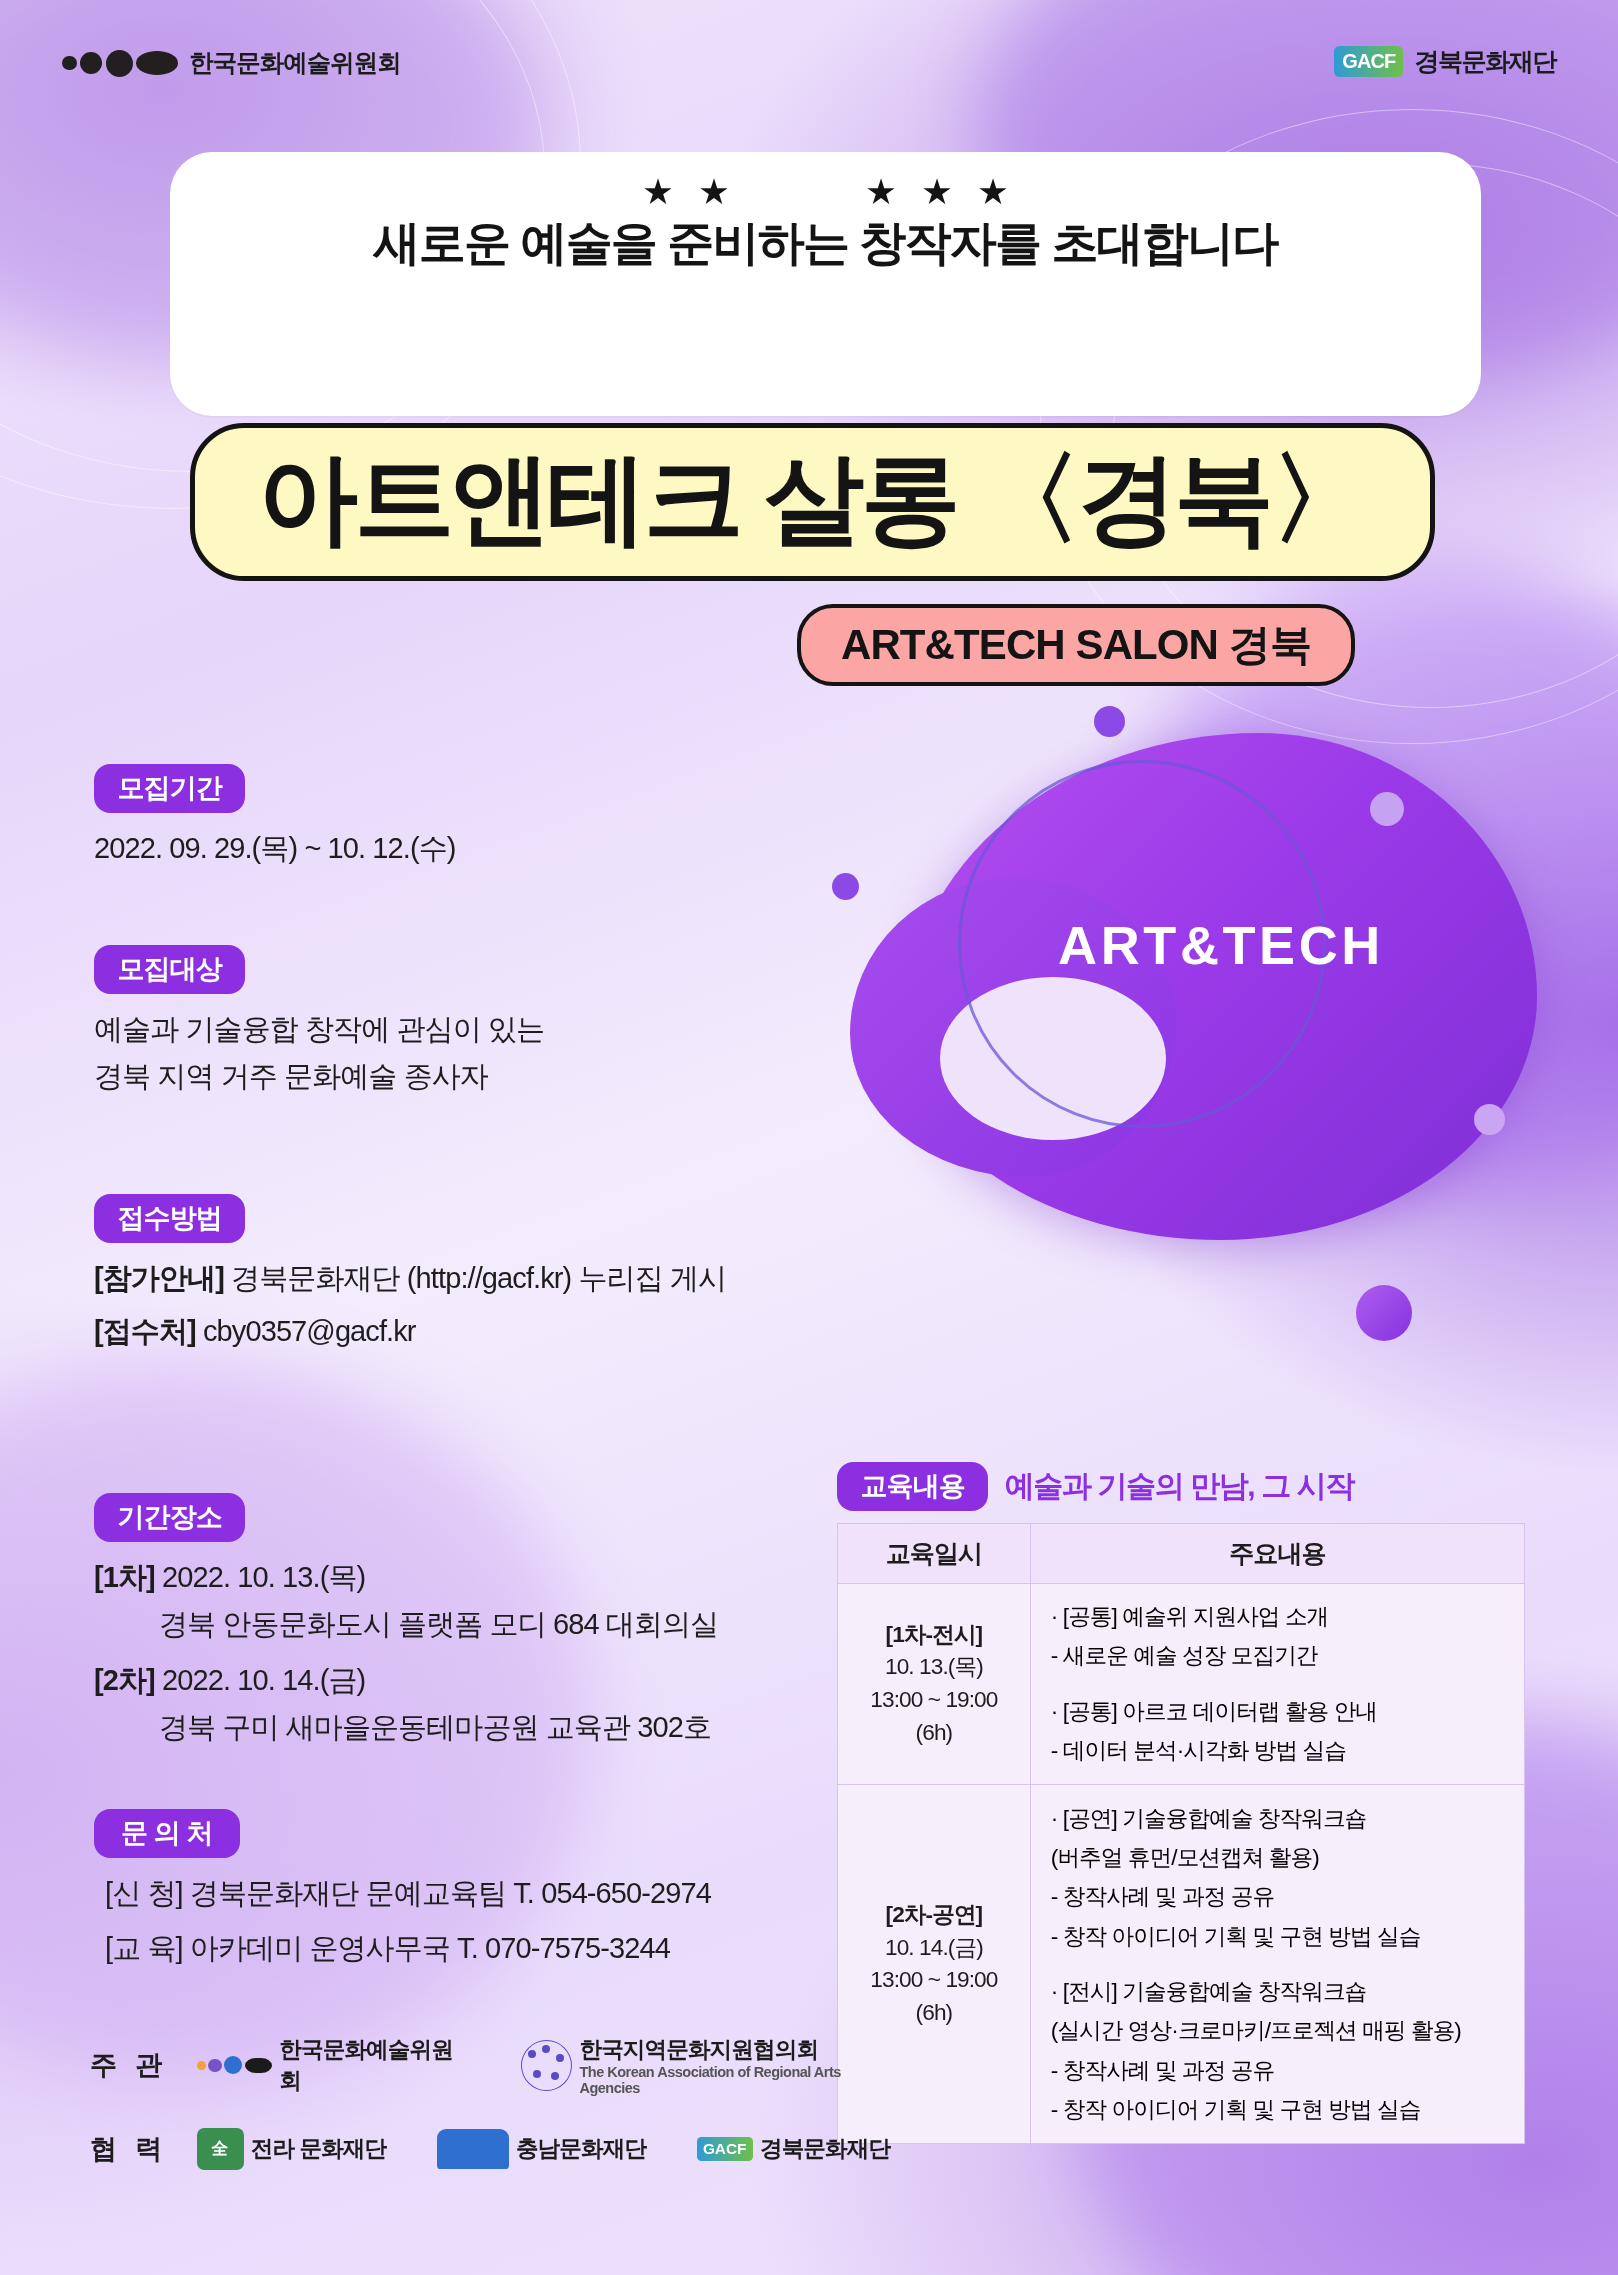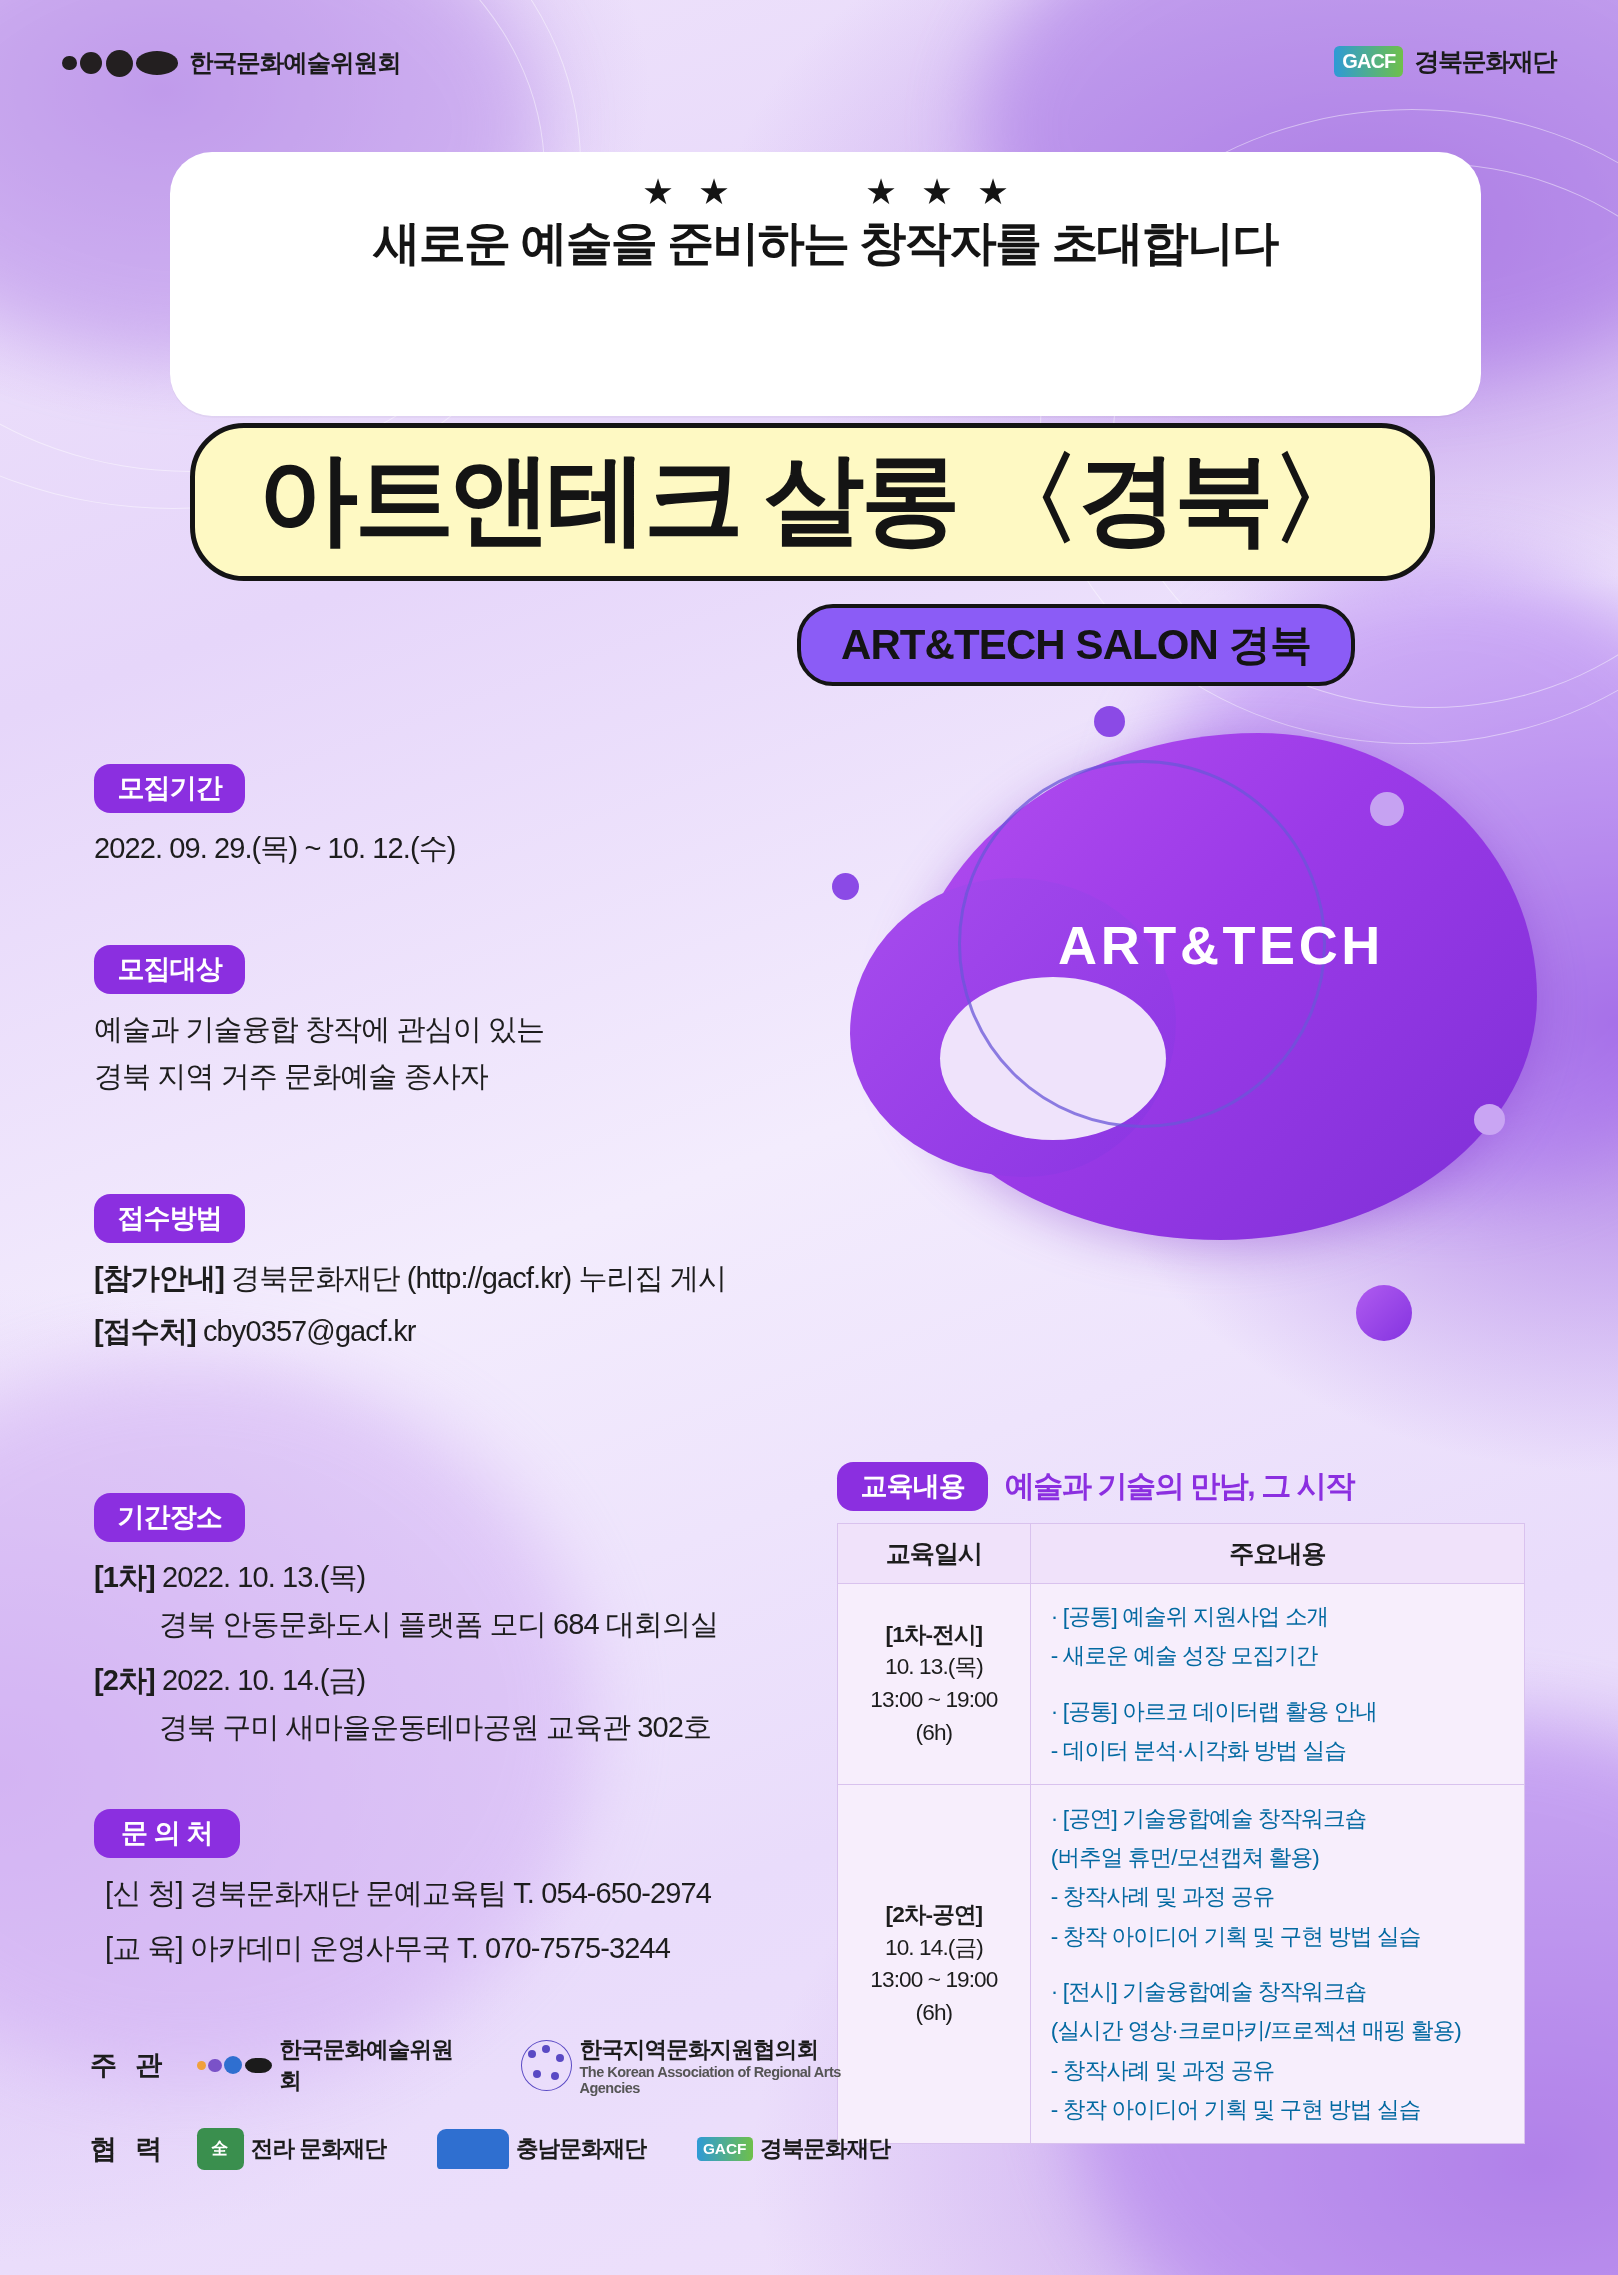--- a/index.html
+++ b/index.html
@@ -64,21 +64,21 @@
     position:absolute;left:0;top:271px;width:1321px;display:flex;justify-content:center;
   }
   .hero-title{
     background:#fef9c3;border:5.4px solid #141414;border-radius:54px;
     padding:12.7px 63px 20px 63px;
     font-size:100px;font-weight:bold;color:#141414;letter-spacing:-3.6px;line-height:1.15;
     white-space:nowrap;
   }
   .hero-en-wrap{position:absolute;right:118px;top:452px;}
   .hero-en{
-    background:#8b5cf6;border:4.5px solid #141414;border-radius:36px;
+    background:#fca5a5;border:4.5px solid #141414;border-radius:36px;
     padding:9px 40px;font-size:42px;font-weight:bold;color:#141414;letter-spacing:-0.9px;
     white-space:nowrap;
   }
 
   
   .pill{
     display:inline-block;background:#8b2fe0;color:#fff;border-radius:16.3px;
     padding:6.3px 23.5px;font-size:27px;font-weight:bold;letter-spacing:-0.9px;
   }
   .pill.wide{padding:6.3px 27px;}
@@ -125,21 +125,21 @@
   .table th,.table td{border:0.9px solid #d9c2ee;vertical-align:middle;}
   .table th{
     background:#f0e2fa;font-size:25px;font-weight:bold;color:#1d1d1d;
     padding:12.7px 0;letter-spacing:-0.9px;
   }
   .table td.when{
     text-align:center;font-size:22.6px;line-height:1.45;color:#1d1d1d;width:181px;
     padding:16.3px 5.4px;letter-spacing:-0.9px;
   }
   .table td.what{
-    font-size:22.6px;line-height:1.5;color:#0369a1;padding:16.3px 12.7px 16.3px 20px;
+    font-size:22.6px;line-height:1.5;color:#000000;padding:16.3px 12.7px 16.3px 20px;
     letter-spacing:-0.9px;
   }
   .table td.what div{margin-bottom:5.4px;}
   .table td.what div:last-child{margin-bottom:0;}
   .gap{height:11px;}
 
   
   .foot{position:absolute;left:90px;top:2034px;width:814px;}
   .foot-row{display:flex;align-items:center;gap:23.5px;margin-bottom:31px;}
   .foot-label{font-size:27px;font-weight:bold;color:#1d1d1d;letter-spacing:5.4px;min-width:83px;}

